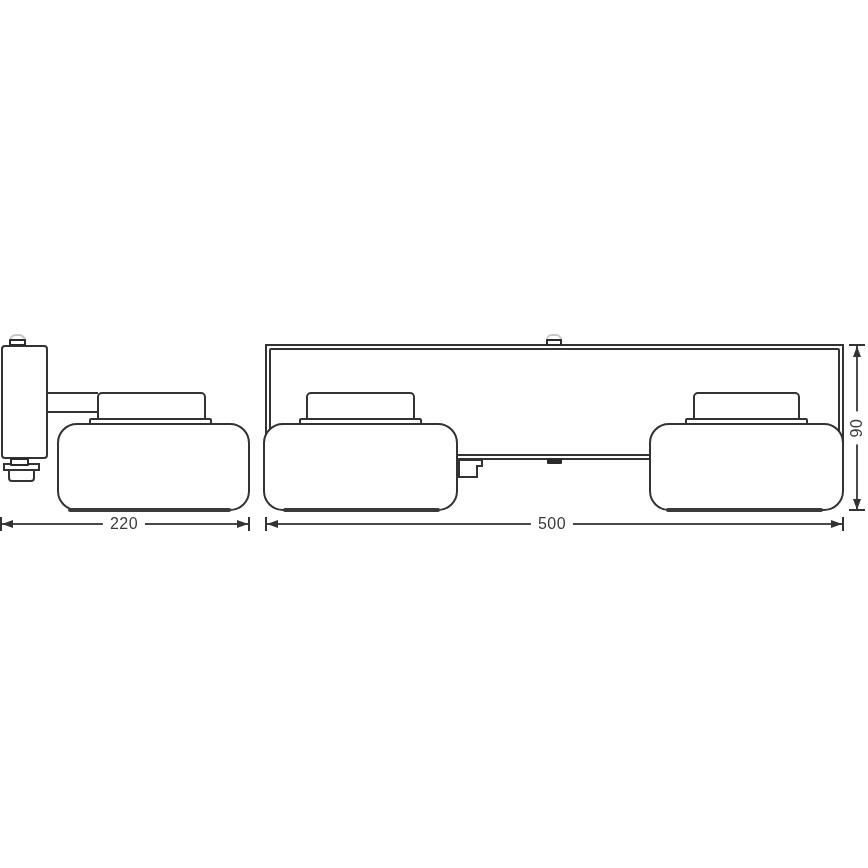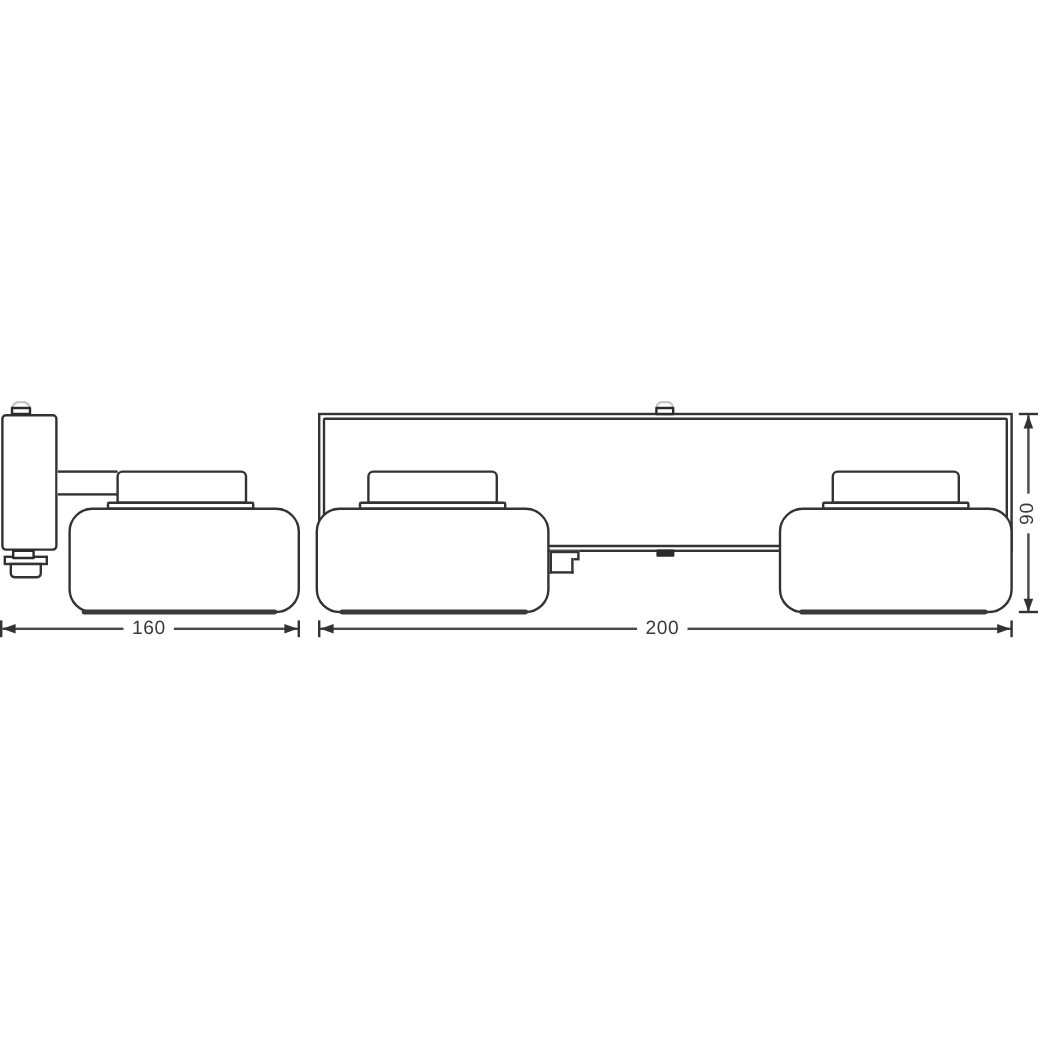--- a/index.html
+++ b/index.html
@@ -83,30 +83,30 @@
 
     <div class="tab-solid" style="left:547px;top:458px;width:15px;height:6px;"></div>
   </div>
 
   <div style="left:0;top:0;width:0;height:0;">
     <div class="dline" style="left:2px;top:523px;width:247px;height:2px;"></div>
     <div class="dtick" style="left:0;top:517px;width:2px;height:14px;"></div>
     <div class="dtick" style="left:248px;top:517px;width:2px;height:14px;"></div>
     <div class="arrow arrow-left" style="left:2px;top:520px;"></div>
     <div class="arrow arrow-right" style="left:237px;top:520px;"></div>
-    <span class="dim-label" style="left:124px;top:524px;">160</span>
+    <span class="dim-label" style="left:124px;top:524px;">220</span>
   </div>
 
   <div style="left:0;top:0;width:0;height:0;">
     <div class="dline" style="left:266px;top:523px;width:577px;height:2px;"></div>
     <div class="dtick" style="left:265px;top:517px;width:2px;height:14px;"></div>
     <div class="dtick" style="left:842px;top:517px;width:2px;height:14px;"></div>
     <div class="arrow arrow-left" style="left:267px;top:520px;"></div>
     <div class="arrow arrow-right" style="left:831px;top:520px;"></div>
-    <span class="dim-label" style="left:552px;top:524px;">200</span>
+    <span class="dim-label" style="left:552px;top:524px;">500</span>
   </div>
 
   <div style="left:0;top:0;width:0;height:0;">
     <div class="dline" style="left:856px;top:346px;width:2px;height:164px;"></div>
     <div class="dtick" style="left:849px;top:344px;width:16px;height:2px;"></div>
     <div class="dtick" style="left:849px;top:509px;width:16px;height:2px;"></div>
     <div class="arrow arrow-up" style="left:853px;top:346px;"></div>
     <div class="arrow arrow-down" style="left:853px;top:499px;"></div>
     <span class="dim-label vertical" style="left:857px;top:428px;">90</span>
   </div>

